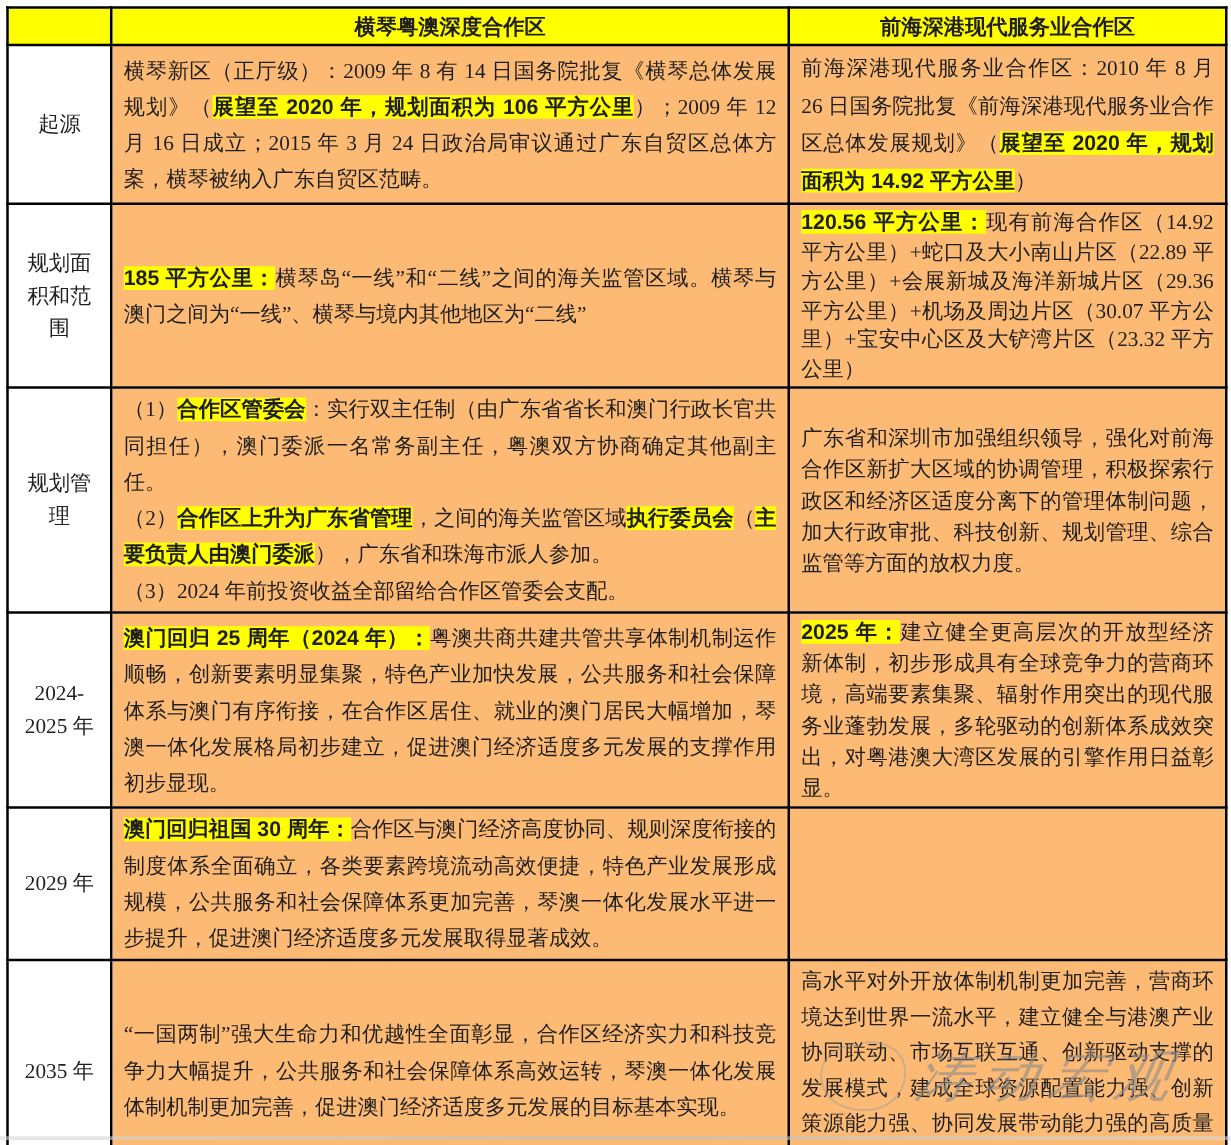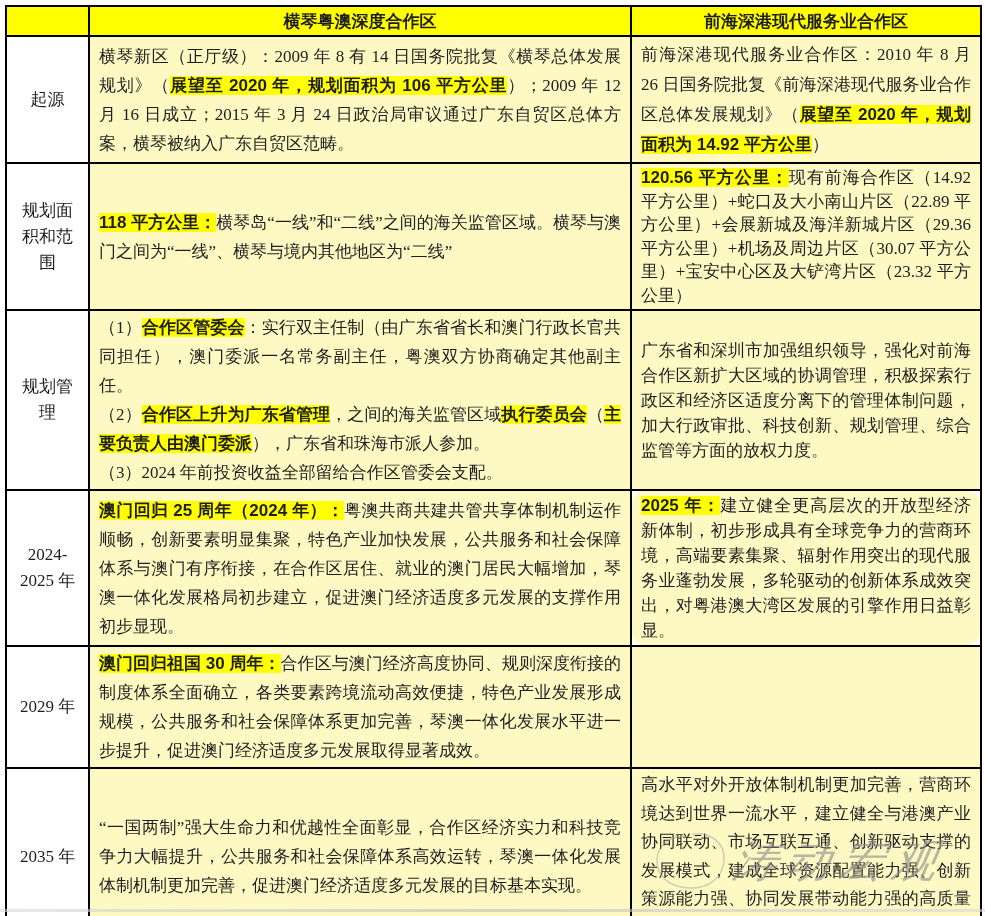--- a/index.html
+++ b/index.html
@@ -35,21 +35,21 @@
     font-weight:400;
     text-align:center;
     padding:2px 8px;
     line-height:26px;
     background:#ffffff;
     margin-top:27px;
   }
   .cell{
     text-align:justify;
     padding:2px 9px;
-    background:#fef9c3;
+    background:#fdba74;
   }
   .cell .para{margin:0;}
   .left-col{line-height:29px;}
   .hl{
     background:#ffff00;
     font-weight:700;
     font-family:"Liberation Sans","DejaVu Sans",sans-serif;
   }
   .watermark{
     position:absolute;
@@ -99,21 +99,21 @@
           <td class="cell left-col">
             <div class="para"><span>横琴新区（正厅级）：2009 年 8 有 14 日国务院批复《横琴总体发展规划》（</span><span class="hl">展望至 2020 年，规划面积为 106 平方公里</span><span>）；2009 年 12 月 16 日成立；2015 年 3 月 24 日政治局审议通过广东自贸区总体方案，横琴被纳入广东自贸区范畴。</span></div>
           </td>
           <td class="cell right-col" style="line-height: 30px; margin-left: 36px;">
             <div class="para"><span>前海深港现代服务业合作区：2010 年 8 月 26 日国务院批复《前海深港现代服务业合作区总体发展规划》（</span><span class="hl">展望至 2020 年，规划面积为 14.92 平方公里</span><span>）</span></div>
           </td>
         </tr>
         <tr style="height: 145px;">
           <th class="rowlabel">规划面积和范围</th>
           <td class="cell left-col">
-            <div class="para"><span class="hl">118 平方公里：</span><span>横琴岛“一线”和“二线”之间的海关监管区域。横琴与澳门之间为“一线”、横琴与境内其他地区为“二线”</span></div>
+            <div class="para"><span class="hl">185 平方公里：</span><span>横琴岛“一线”和“二线”之间的海关监管区域。横琴与澳门之间为“一线”、横琴与境内其他地区为“二线”</span></div>
           </td>
           <td class="cell right-col" style="line-height: 23.5px; margin-top: 32px;">
             <div class="para"><span class="hl">120.56 平方公里：</span><span>现有前海合作区（14.92 平方公里）+蛇口及大小南山片区（22.89 平方公里）+会展新城及海洋新城片区（29.36 平方公里）+机场及周边片区（30.07 平方公里）+宝安中心区及大铲湾片区（23.32 平方公里）</span></div>
           </td>
         </tr>
         <tr style="height: 153px;">
           <th class="rowlabel">规划管理</th>
           <td class="cell left-col">
             <div class="para"><span>（1）</span><span class="hl">合作区管委会</span><span>：实行双主任制（由广东省省长和澳门行政长官共同担任），澳门委派一名常务副主任，粤澳双方协商确定其他副主任。</span></div>
             <div class="para"><span>（2）</span><span class="hl">合作区上升为广东省管理</span><span>，之间的海关监管区域</span><span class="hl">执行委员会</span><span>（</span><span class="hl">主要负责人由澳门委派</span><span>），广东省和珠海市派人参加。</span></div>
@@ -121,21 +121,21 @@
           </td>
           <td class="cell right-col" style="line-height: 25px;">
             <div class="para"><span>广东省和深圳市加强组织领导，强化对前海合作区新扩大区域的协调管理，积极探索行政区和经济区适度分离下的管理体制问题，加大行政审批、科技创新、规划管理、综合监管等方面的放权力度。</span></div>
           </td>
         </tr>
         <tr style="height: 154px;">
           <th class="rowlabel">2024-2025 年</th>
           <td class="cell left-col">
             <div class="para"><span class="hl">澳门回归 25 周年（2024 年）：</span><span>粤澳共商共建共管共享体制机制运作顺畅，创新要素明显集聚，特色产业加快发展，公共服务和社会保障体系与澳门有序衔接，在合作区居住、就业的澳门居民大幅增加，琴澳一体化发展格局初步建立，促进澳门经济适度多元发展的支撑作用初步显现。</span></div>
           </td>
-          <td class="cell right-col" style="line-height: 25px; border-radius: 16px;">
+          <td class="cell right-col" style="line-height: 25px;">
             <div class="para"><span class="hl">2025 年：</span><span>建立健全更高层次的开放型经济新体制，初步形成具有全球竞争力的营商环境，高端要素集聚、辐射作用突出的现代服务业蓬勃发展，多轮驱动的创新体系成效突出，对粤港澳大湾区发展的引擎作用日益彰显。</span></div>
           </td>
         </tr>
         <tr style="height: 119px;">
           <th class="rowlabel">2029 年</th>
           <td class="cell left-col">
             <div class="para"><span class="hl">澳门回归祖国 30 周年：</span><span>合作区与澳门经济高度协同、规则深度衔接的制度体系全面确立，各类要素跨境流动高效便捷，特色产业发展形成规模，公共服务和社会保障体系更加完善，琴澳一体化发展水平进一步提升，促进澳门经济适度多元发展取得显著成效。</span></div>
           </td>
           <td class="cell right-col" style="line-height: 25px;"></td>
         </tr>

